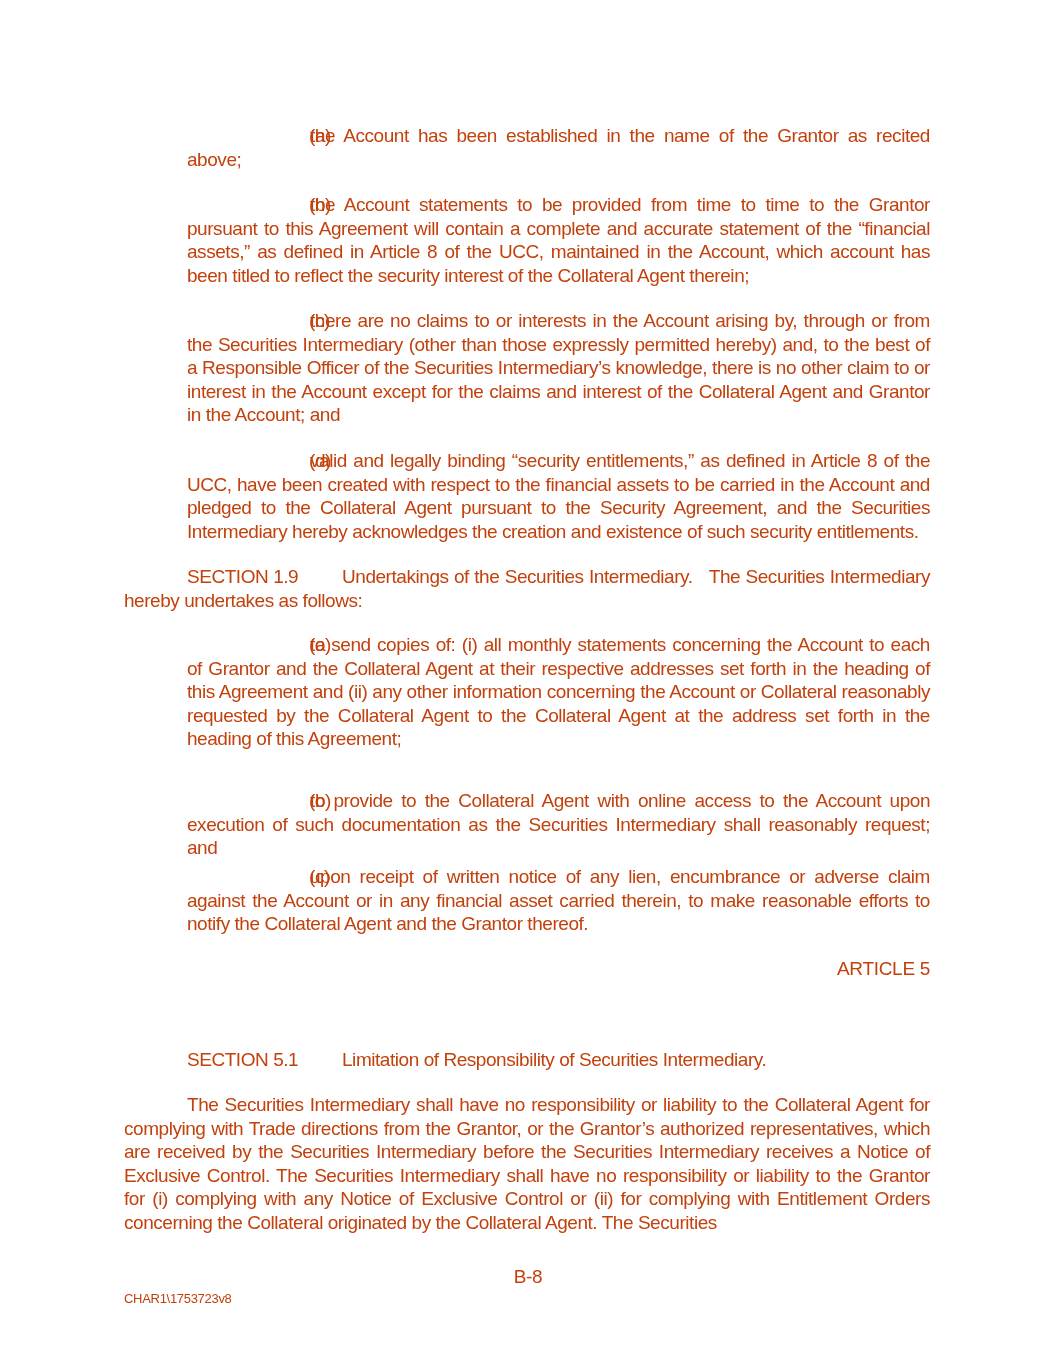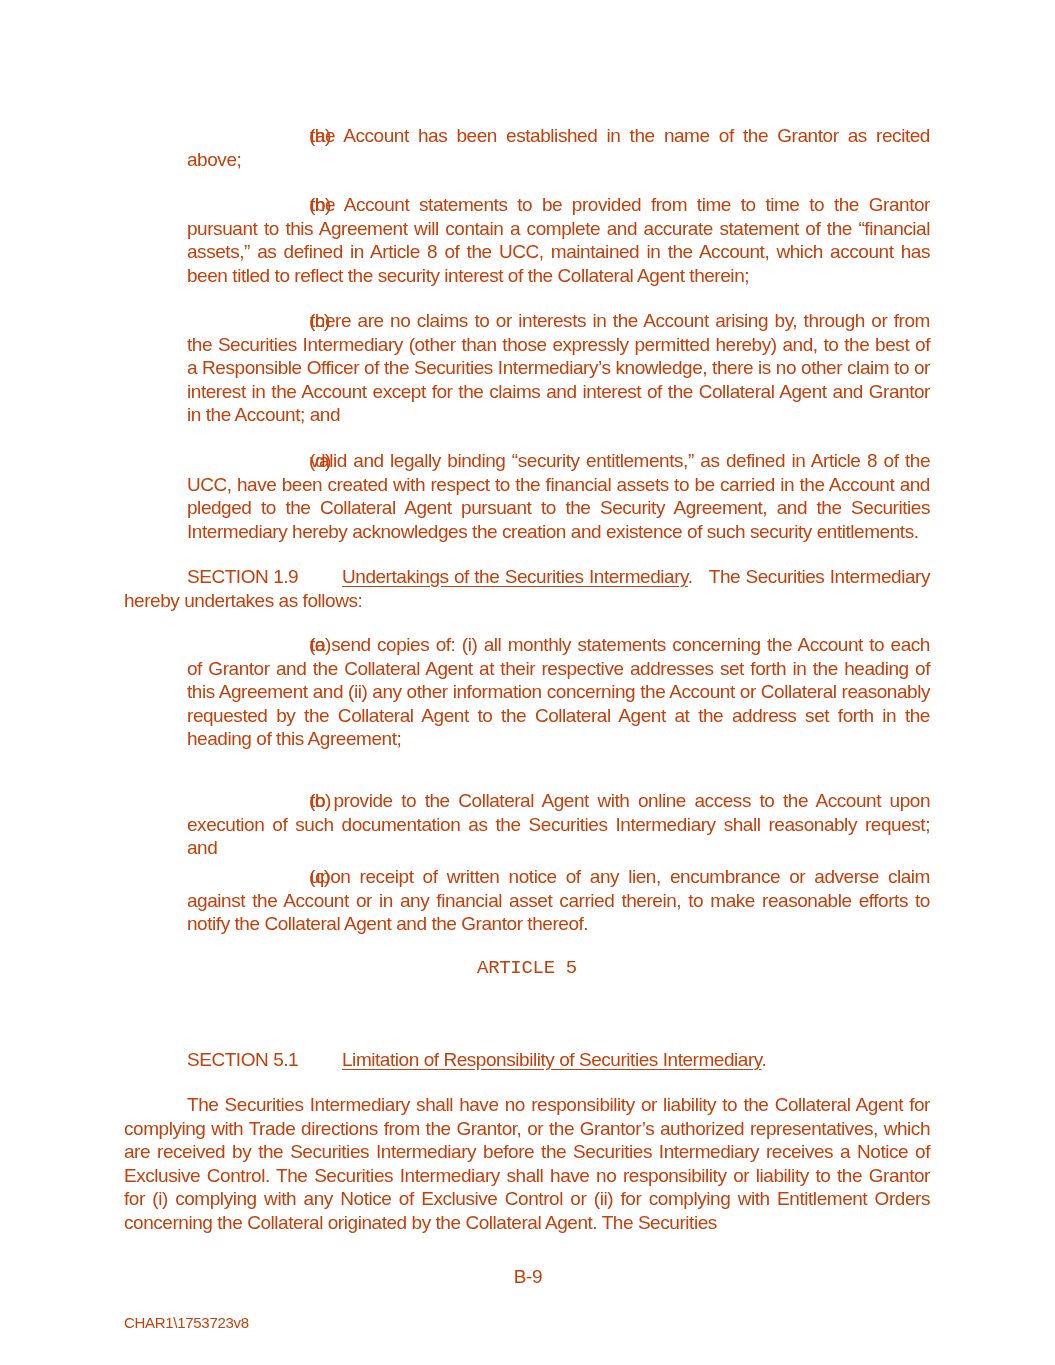--- a/index.html
+++ b/index.html
@@ -12,24 +12,24 @@
   .para {
     position: absolute; text-align: justify; letter-spacing: -0.45px;
     word-spacing: 0px; transform-origin: left top;
   }
   .para.sub { left: 187px; width: 743px; }
   .para.full { left: 124px; width: 806px; }
   .firstline-sub { text-indent: 61px; }
   .firstline-full { text-indent: 63px; }
   .label { display: inline-block; width: 62px; }
   .sec-label { display: inline-block; width: 155px; text-indent: 0; }
-  .u { text-decoration: underline; text-underline-offset: 3px; }
-  .center { position: absolute; left: 124px; width: 806px; text-align: center; letter-spacing: -0.3px; font-family: Liberation Mono, monospace; }
+  .u { text-underline-offset: 3px; }
+  .center { position: absolute; left: 124px; width: 806px; text-align: right; letter-spacing: -0.3px; }
   .footer-page { position: absolute; left: 500px; top: 1265px; width: 56px; text-align: center; font-size: 19px; letter-spacing: -0.3px; }
-  .footer-id { position: absolute; left: 124px; top: 1287px; font-size: 15px; letter-spacing: -0.3px; margin-top: 24px; }
+  .footer-id { position: absolute; left: 124px; top: 1287px; font-size: 13px; letter-spacing: -0.3px; }
 </style>
 </head>
 <body>
 
 <div class="page">
 
   <div class="para sub firstline-sub" style="top:124px;"><span class="label">(a)</span><span>the Account has been established in the name of the Grantor as recited above;</span></div>
 
   <div class="para sub firstline-sub" style="top:193px;"><span class="label">(b)</span><span>the Account statements to be provided from time to time to the Grantor pursuant to this Agreement will contain a complete and accurate statement of the “financial assets,” as defined in Article 8 of the UCC, maintained in the Account, which account has been titled to reflect the security interest of the Collateral Agent therein;</span></div>
 
@@ -44,16 +44,16 @@
   <div class="para sub firstline-sub" style="top:773px;margin-top:16px;"><span class="label">(b)</span><span>to provide to the Collateral Agent with online access to the Account upon execution of such documentation as the Securities Intermediary shall reasonably request; and</span></div>
 
   <div class="para sub firstline-sub" style="top:865px;"><span class="label">(c)</span><span>upon receipt of written notice of any lien, encumbrance or adverse claim against the Account or in any financial asset carried therein, to make reasonable efforts to notify the Collateral Agent and the Grantor thereof.</span></div>
 
   <div class="center" style="top:957px;">ARTICLE 5</div>
 
   <div class="para full" style="top:1048px; left:187px; width:743px;"><span class="sec-label">SECTION 5.1</span><span class="u">Limitation of Responsibility of Securities Intermediary</span><span>.</span></div>
 
   <div class="para full firstline-full" style="top:1093px;">The Securities Intermediary shall have no responsibility or liability to the Collateral Agent for complying with Trade directions from the Grantor, or the Grantor’s authorized representatives, which are received by the Securities Intermediary before the Securities Intermediary receives a Notice of Exclusive Control.  The Securities Intermediary shall have no responsibility or liability to the Grantor for (i) complying with any Notice of Exclusive Control or (ii) for complying with Entitlement Orders concerning the Collateral originated by the Collateral Agent.  The Securities</div>
 
-  <div class="footer-page">B-9</div>
+  <div class="footer-page">B-8</div>
   <div class="footer-id">CHAR1\1753723v8</div>
 
 </div>
 
 </body></html>

